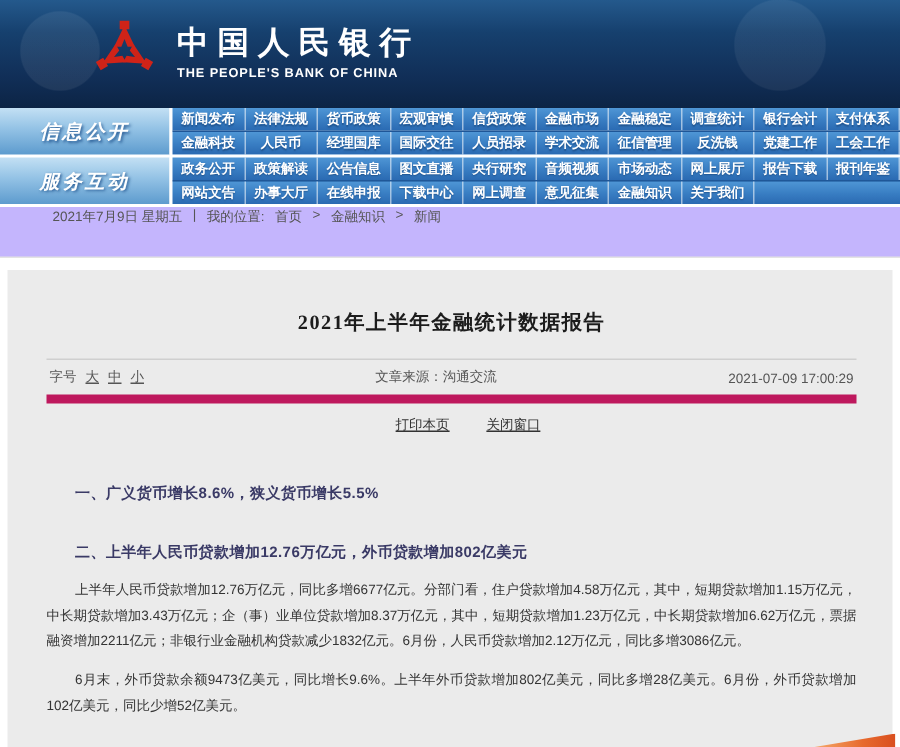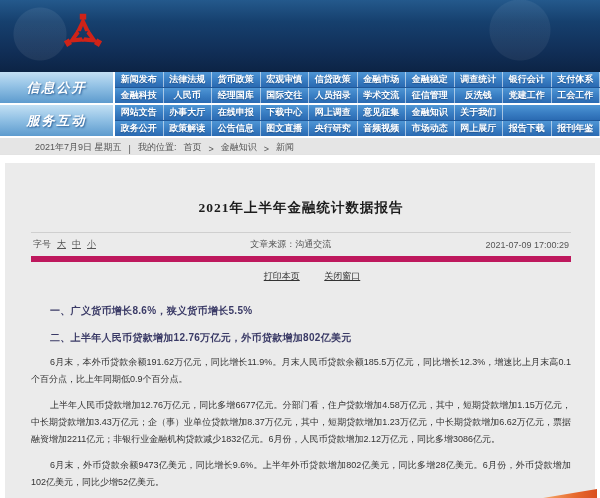--- a/index.html
+++ b/index.html
@@ -40,52 +40,52 @@
   .nav-row + .nav-row { border-top:1px solid rgba(10,50,100,.35); }
   .nav-item {
     flex:none; width:10%; display:flex; align-items:center; justify-content:center;
     color:#fff; font-weight:bold; font-size:9px; text-decoration:none; cursor:pointer;
     border-right:1px solid rgba(255,255,255,.55); text-shadow:0 1px 1px rgba(20,60,110,.6);
     white-space:nowrap; overflow:hidden;
   }
 
   
   .breadcrumb {
-    height:17px; background:#e5e5e5; border-bottom:1px solid #e3e3e3; margin-bottom:8px;
-    display:flex; align-items:flex-end; padding-left:35px; gap:7px;
+    height:34px; background:#c4b5fd; border-bottom:1px solid #e3e3e3; margin-bottom:8px;
+    display:flex; align-items:flex-start; padding-left:35px; gap:7px;
     font-size:9px; color:#555; white-space:nowrap;
   }
   .breadcrumb a { color:#555; text-decoration:none; cursor:pointer; }
 
   
   .panel {
     margin:0 5px; height:335px; background:#ebebeb;
     padding:18px 24px 0 26px; overflow:hidden;
   }
   .article-title {
-    text-align:center; margin:18px 0 15px;
+    text-align:center; margin:8px 0 15px;
     font-family:"Liberation Serif","DejaVu Serif",serif;
     font-size:13.5px; font-weight:bold; color:#1c1c1c; letter-spacing:1px;
   }
   .meta-row {
     display:flex; align-items:center; justify-content:space-between;
     border-top:1px solid #cfcfcf; border-bottom:6px solid #be185d;
     padding:5px 2px; font-size:9px; color:#555;
   }
   .meta-left { display:flex; gap:6px; align-items:center; white-space:nowrap; }
   .meta-left a { color:#555; text-decoration:underline; cursor:pointer; }
   .meta-center { flex:1; text-align:center; white-space:nowrap; }
   .meta-right { white-space:nowrap; }
   .print-row { text-align:center; padding:8px 2px 9px; font-size:9px; }
   .print-row a { color:#333; text-decoration:underline; margin-left:22px; cursor:pointer; }
 
   .article { font-size:9px; line-height:17px; color:#333; }
   .article h3 {
     font-size:10px; font-weight:bold; color:#3a3a66;
-    margin:10px 0 8px; text-indent:19px; letter-spacing:.3px;
+    margin:22px 0 8px; text-indent:19px; letter-spacing:.3px;
   }
   .article p { margin:0 0 9px; text-indent:19px; text-align:justify; }
 
   
   .corner-wedge {
     position:absolute; right:3px; bottom:0; width:54px; height:9px;
     background:linear-gradient(90deg,#f5a86a 0%,#e76a2e 60%,#d94f1f 100%);
     clip-path:polygon(0 100%, 100% 0, 100% 100%);
   }
 </style>
@@ -97,20 +97,24 @@
     <svg class="logo-svg" width="42" height="46" viewBox="-26 -26 52 52" xmlns="http://www.w3.org/2000/svg">
       <defs>
         <path id="pb-spade" d="M -4 -25 L 4 -25 L 4 -18 L 1.6 -18 L 8.6 -3.5 L 2.6 -3.5 L 0 -10 L -2.6 -3.5 L -8.6 -3.5 L -1.6 -18 L -4 -18 Z"></path>
       </defs>
       <g fill="#cf2318">
         <use href="#pb-spade"></use>
         <use href="#pb-spade" transform="rotate(120)"></use>
         <use href="#pb-spade" transform="rotate(240)"></use>
       </g>
     </svg>
+    <div class="header-titles">
+      <div class="header-title-cn">中国人民银行</div>
+      <div class="header-title-en">THE PEOPLE'S BANK OF CHINA</div>
+    </div>
   </div>
 </div>
 
 <div>
   <div class="nav-section">
     <div class="nav-label">信息公开</div>
     <div class="nav-rows">
       <div class="nav-row">
 
       <a class="nav-item">新闻发布</a>
@@ -137,42 +141,42 @@
           <a class="nav-item">党建工作</a>
           <a class="nav-item">工会工作</a>
         </div>
     </div>
   </div>
   <div class="nav-section">
     <div class="nav-label">服务互动</div>
     <div class="nav-rows">
       <div class="nav-row">
 
-      <a class="nav-item">网站文告</a>
-          <a class="nav-item">办事大厅</a>
-          <a class="nav-item">在线申报</a>
-          <a class="nav-item">下载中心</a>
-          <a class="nav-item">网上调查</a>
-          <a class="nav-item">意见征集</a>
-          <a class="nav-item">金融知识</a>
-          <a class="nav-item">关于我们</a>
-        </div>
-      <div class="nav-row">
-
       <a class="nav-item">政务公开</a>
           <a class="nav-item">政策解读</a>
           <a class="nav-item">公告信息</a>
           <a class="nav-item">图文直播</a>
           <a class="nav-item">央行研究</a>
           <a class="nav-item">音频视频</a>
           <a class="nav-item">市场动态</a>
           <a class="nav-item">网上展厅</a>
           <a class="nav-item">报告下载</a>
           <a class="nav-item">报刊年鉴</a>
         </div>
+      <div class="nav-row">
+
+      <a class="nav-item">网站文告</a>
+          <a class="nav-item">办事大厅</a>
+          <a class="nav-item">在线申报</a>
+          <a class="nav-item">下载中心</a>
+          <a class="nav-item">网上调查</a>
+          <a class="nav-item">意见征集</a>
+          <a class="nav-item">金融知识</a>
+          <a class="nav-item">关于我们</a>
+        </div>
     </div>
   </div>
 </div>
 
 <div class="breadcrumb">
   <span>2021年7月9日 星期五</span>
   <span>|</span>
   <span>我的位置:</span>
   <a>首页</a>
   <span>&gt;</span>
@@ -200,19 +204,18 @@
 
   <div class="print-row">
     <a>打印本页</a>
     <a>关闭窗口</a>
   </div>
 
   <div class="article">
     <h3>一、广义货币增长8.6%，狭义货币增长5.5%</h3>
 
     <h3>二、上半年人民币贷款增加12.76万亿元，外币贷款增加802亿美元</h3>
-    <p>6月末，本外币贷款余额191.62万亿元，同比增长11.9%。月末人民币贷款余额185.5万亿元，同比增长12.3%，增速比上月末高0.1个百分点，比上年同期低0.9个百分点。</p>
     <p>上半年人民币贷款增加12.76万亿元，同比多增6677亿元。分部门看，住户贷款增加4.58万亿元，其中，短期贷款增加1.15万亿元，中长期贷款增加3.43万亿元；企（事）业单位贷款增加8.37万亿元，其中，短期贷款增加1.23万亿元，中长期贷款增加6.62万亿元，票据融资增加2211亿元；非银行业金融机构贷款减少1832亿元。6月份，人民币贷款增加2.12万亿元，同比多增3086亿元。</p>
     <p>6月末，外币贷款余额9473亿美元，同比增长9.6%。上半年外币贷款增加802亿美元，同比多增28亿美元。6月份，外币贷款增加102亿美元，同比少增52亿美元。</p>
   </div>
 </div>
 
 <div class="corner-wedge"></div>
 
 </body></html>

